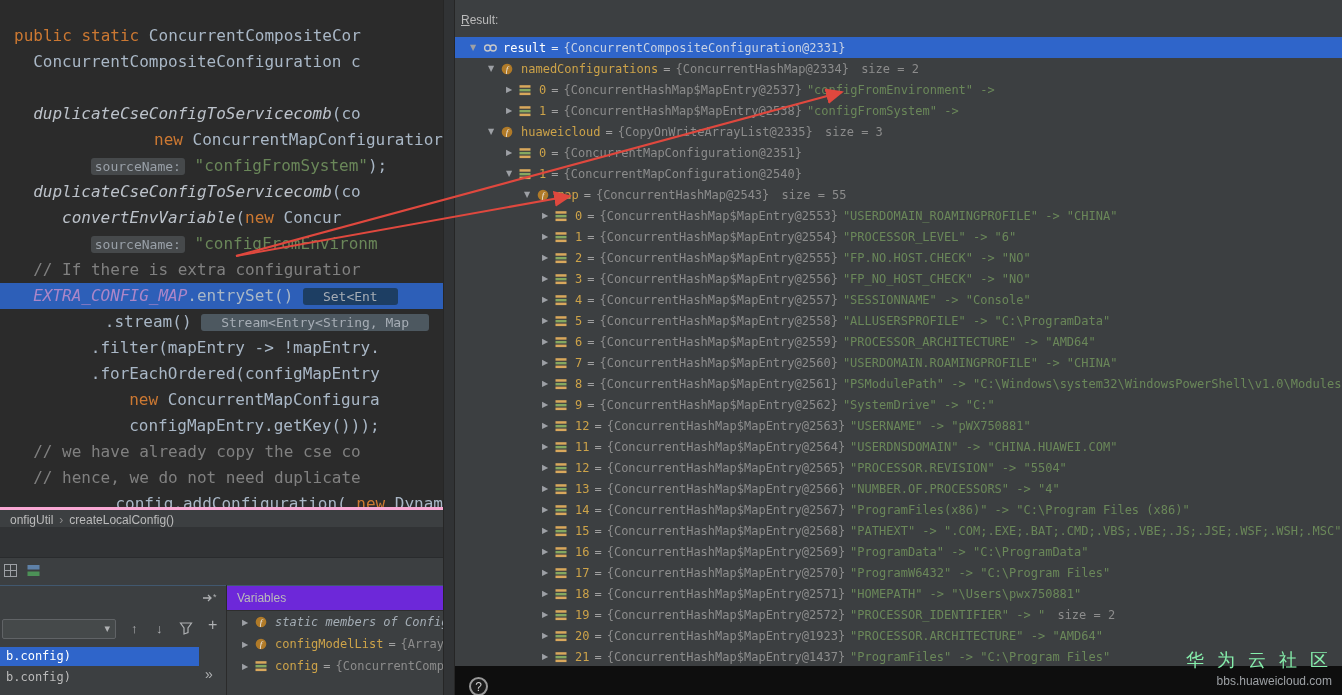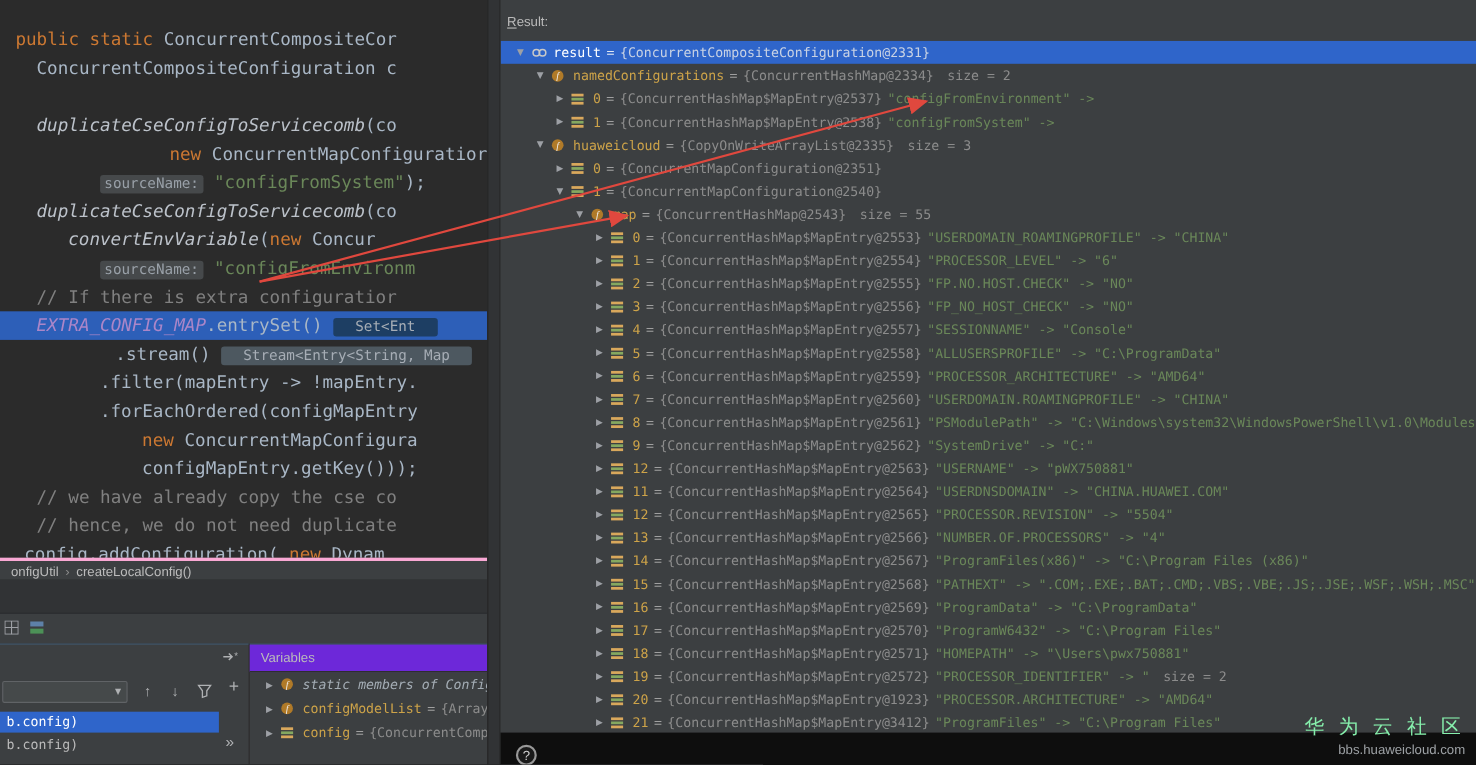--- a/index.html
+++ b/index.html
@@ -104,21 +104,21 @@
         <div class="code-line" style="padding-left: 90.8px;"><span class="seg hint">sourceName:</span><span class="seg pl"> </span><span class="seg str">"configFromEnvironm</span></div>
         <div class="code-line" style="padding-left: 33.2px;"><span class="seg cm">// If there is extra configuratior</span></div>
         <div class="code-line line-sel" style="padding-left: 33.2px;"><span class="seg fld">EXTRA_CONFIG_MAP</span><span class="seg pl">.entrySet() </span><span class="seg chip">Set&lt;Ent</span></div>
         <div class="code-line" style="padding-left: 90.8px; text-align: center;"><span class="seg pl">.stream() </span><span class="seg chip">Stream&lt;Entry&lt;String, Map</span></div>
         <div class="code-line" style="padding-left: 90.8px;"><span class="seg pl">.filter(mapEntry -&gt; !mapEntry.</span></div>
         <div class="code-line" style="padding-left: 90.8px;"><span class="seg pl">.forEachOrdered(configMapEntry</span></div>
         <div class="code-line" style="padding-left: 129.2px;"><span class="seg kw">new</span><span class="seg pl"> ConcurrentMapConfigura</span></div>
         <div class="code-line" style="padding-left: 129.2px;"><span class="seg pl">configMapEntry.getKey()));</span></div>
         <div class="code-line" style="padding-left: 33.2px;"><span class="seg cm">// we have already copy the cse co</span></div>
         <div class="code-line" style="padding-left: 33.2px;"><span class="seg cm">// hence, we do not need duplicate</span></div>
-        <div class="code-line" style="padding-left: 22px;"><span class="seg pl">config.addConfiguration( </span><span class="seg kw">new</span><span class="seg pl"> Dynam</span></div>
+        <div class="code-line" style="padding-left: 22px; text-align: right;"><span class="seg pl">config.addConfiguration( </span><span class="seg kw">new</span><span class="seg pl"> Dynam</span></div>
       </div>
   </div>
 
   <div id="breadcrumb">
     <span>onfigUtil</span><span class="bsep">›</span><span>createLocalConfig()</span>
   </div>
 
   <div id="band"></div>
   <div id="gutter-icons">
     <span class="gi" id="gi-grid">
@@ -322,21 +322,21 @@
             </svg></span><span class="nm">19</span><span class="eq">=</span><span class="rf">{ConcurrentHashMap$MapEntry@2572}</span><span class="vl">"PROCESSOR_IDENTIFIER" -&gt; "</span><span class="sz"> size = 2</span></div>
         <div class="trow" style="padding-left: 85px;"><span class="tw">▶</span><span class="ic"><svg width="12" height="12" viewBox="0 0 12 12">
               <rect x="0.5" y="1.2" width="11" height="2.5" fill="#D9A85C"></rect>
               <rect x="0.5" y="4.9" width="11" height="2.5" fill="#85A860"></rect>
               <rect x="0.5" y="8.6" width="11" height="2.5" fill="#D9A85C"></rect>
             </svg></span><span class="nm">20</span><span class="eq">=</span><span class="rf">{ConcurrentHashMap$MapEntry@1923}</span><span class="vl">"PROCESSOR.ARCHITECTURE" -&gt; "AMD64"</span></div>
         <div class="trow" style="padding-left: 85px;"><span class="tw">▶</span><span class="ic"><svg width="12" height="12" viewBox="0 0 12 12">
               <rect x="0.5" y="1.2" width="11" height="2.5" fill="#D9A85C"></rect>
               <rect x="0.5" y="4.9" width="11" height="2.5" fill="#85A860"></rect>
               <rect x="0.5" y="8.6" width="11" height="2.5" fill="#D9A85C"></rect>
-            </svg></span><span class="nm">21</span><span class="eq">=</span><span class="rf">{ConcurrentHashMap$MapEntry@3412}</span><span class="vl">"ProgramFiles" -&gt; "C:\Program Files"</span></div>
+            </svg></span><span class="nm">21</span><span class="eq">=</span><span class="rf">{ConcurrentHashMap$MapEntry@1437}</span><span class="vl">"ProgramFiles" -&gt; "C:\Program Files"</span></div>
       </div>
   </div>
 
   <div id="bottom-strip"></div>
   <div id="help-circle">?</div>
 
   <div id="watermark">
     <div class="wm1">华 为 云 社 区</div>
     <div class="wm2">bbs.huaweicloud.com</div>
   </div>

